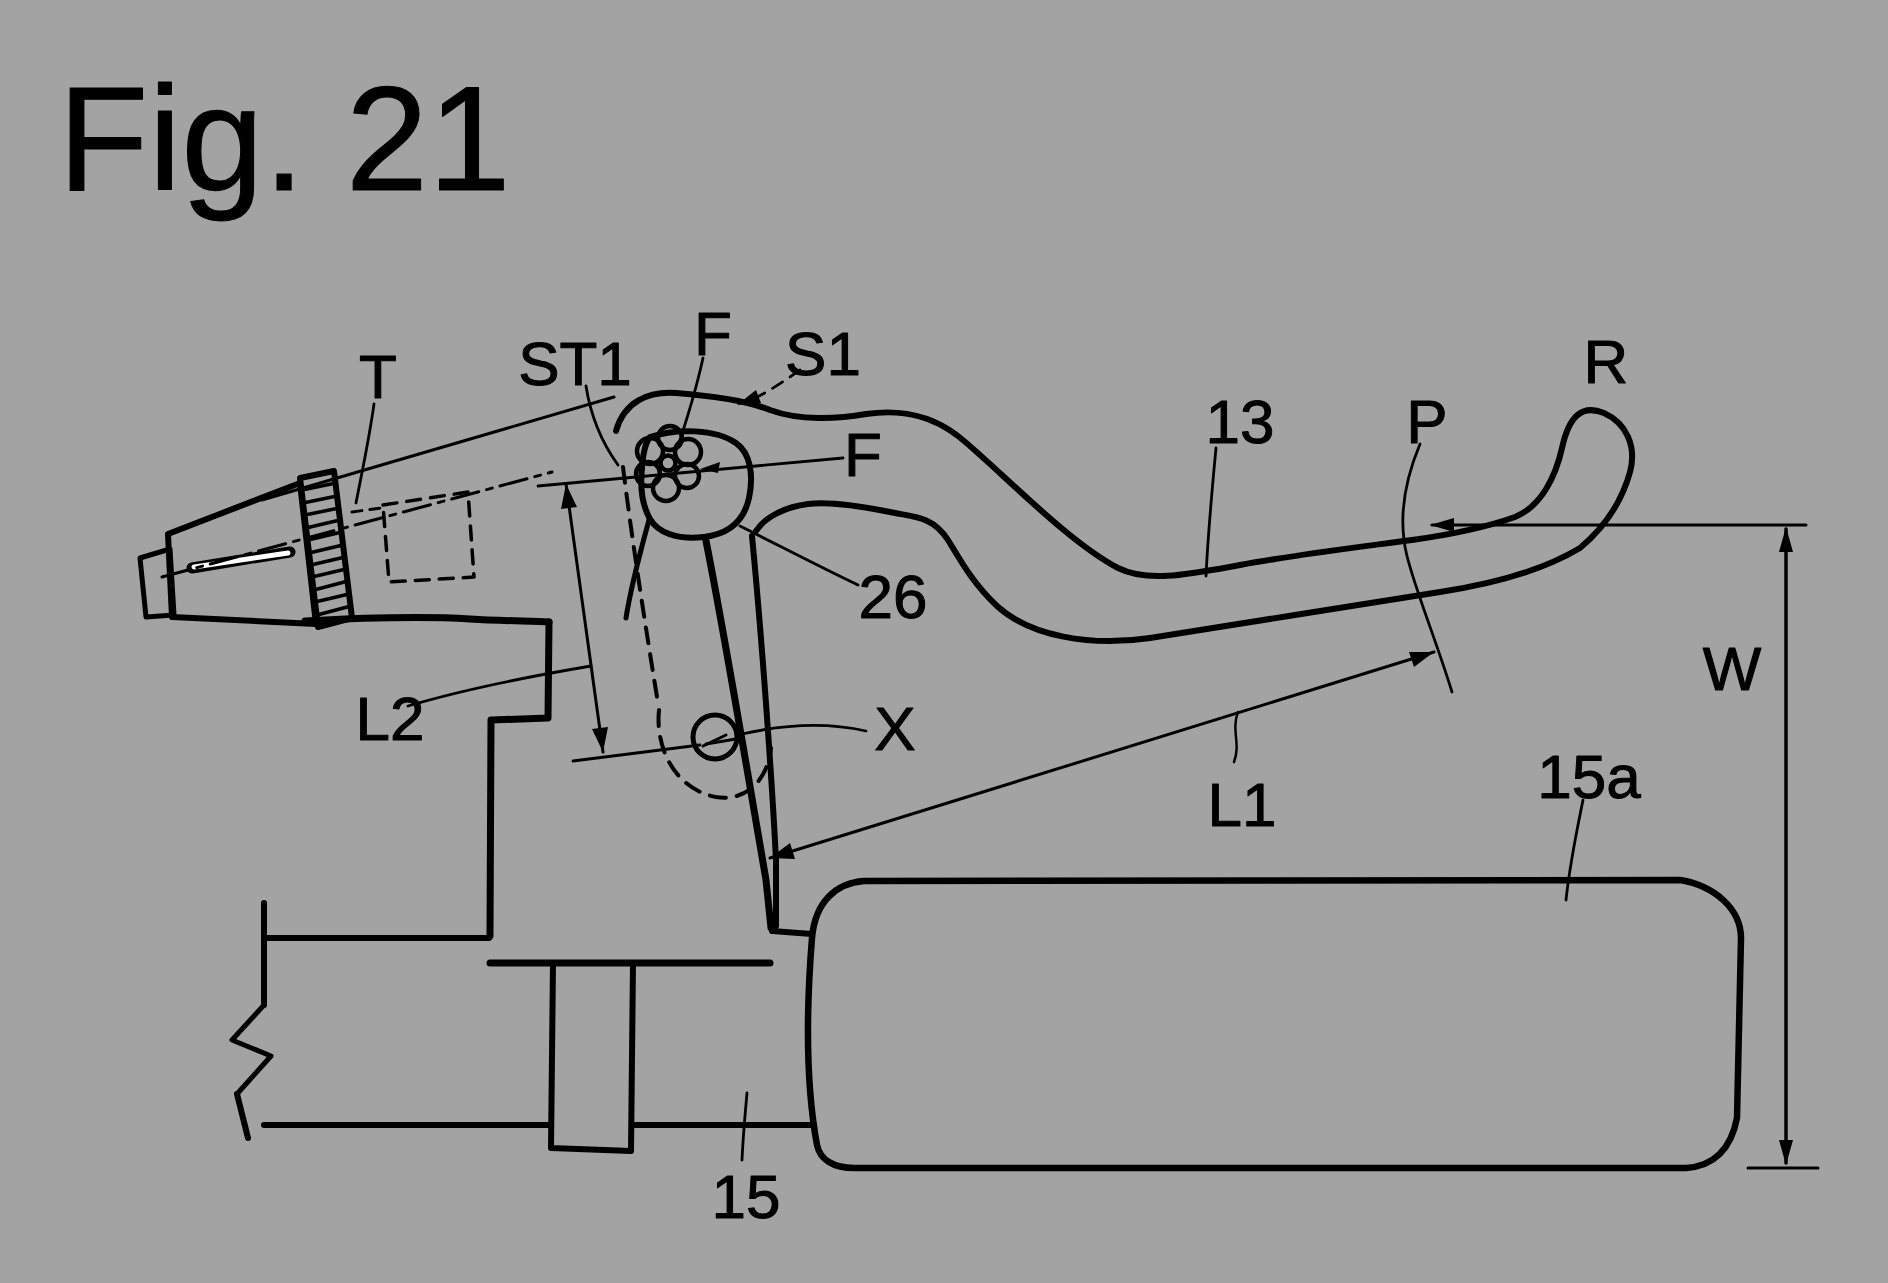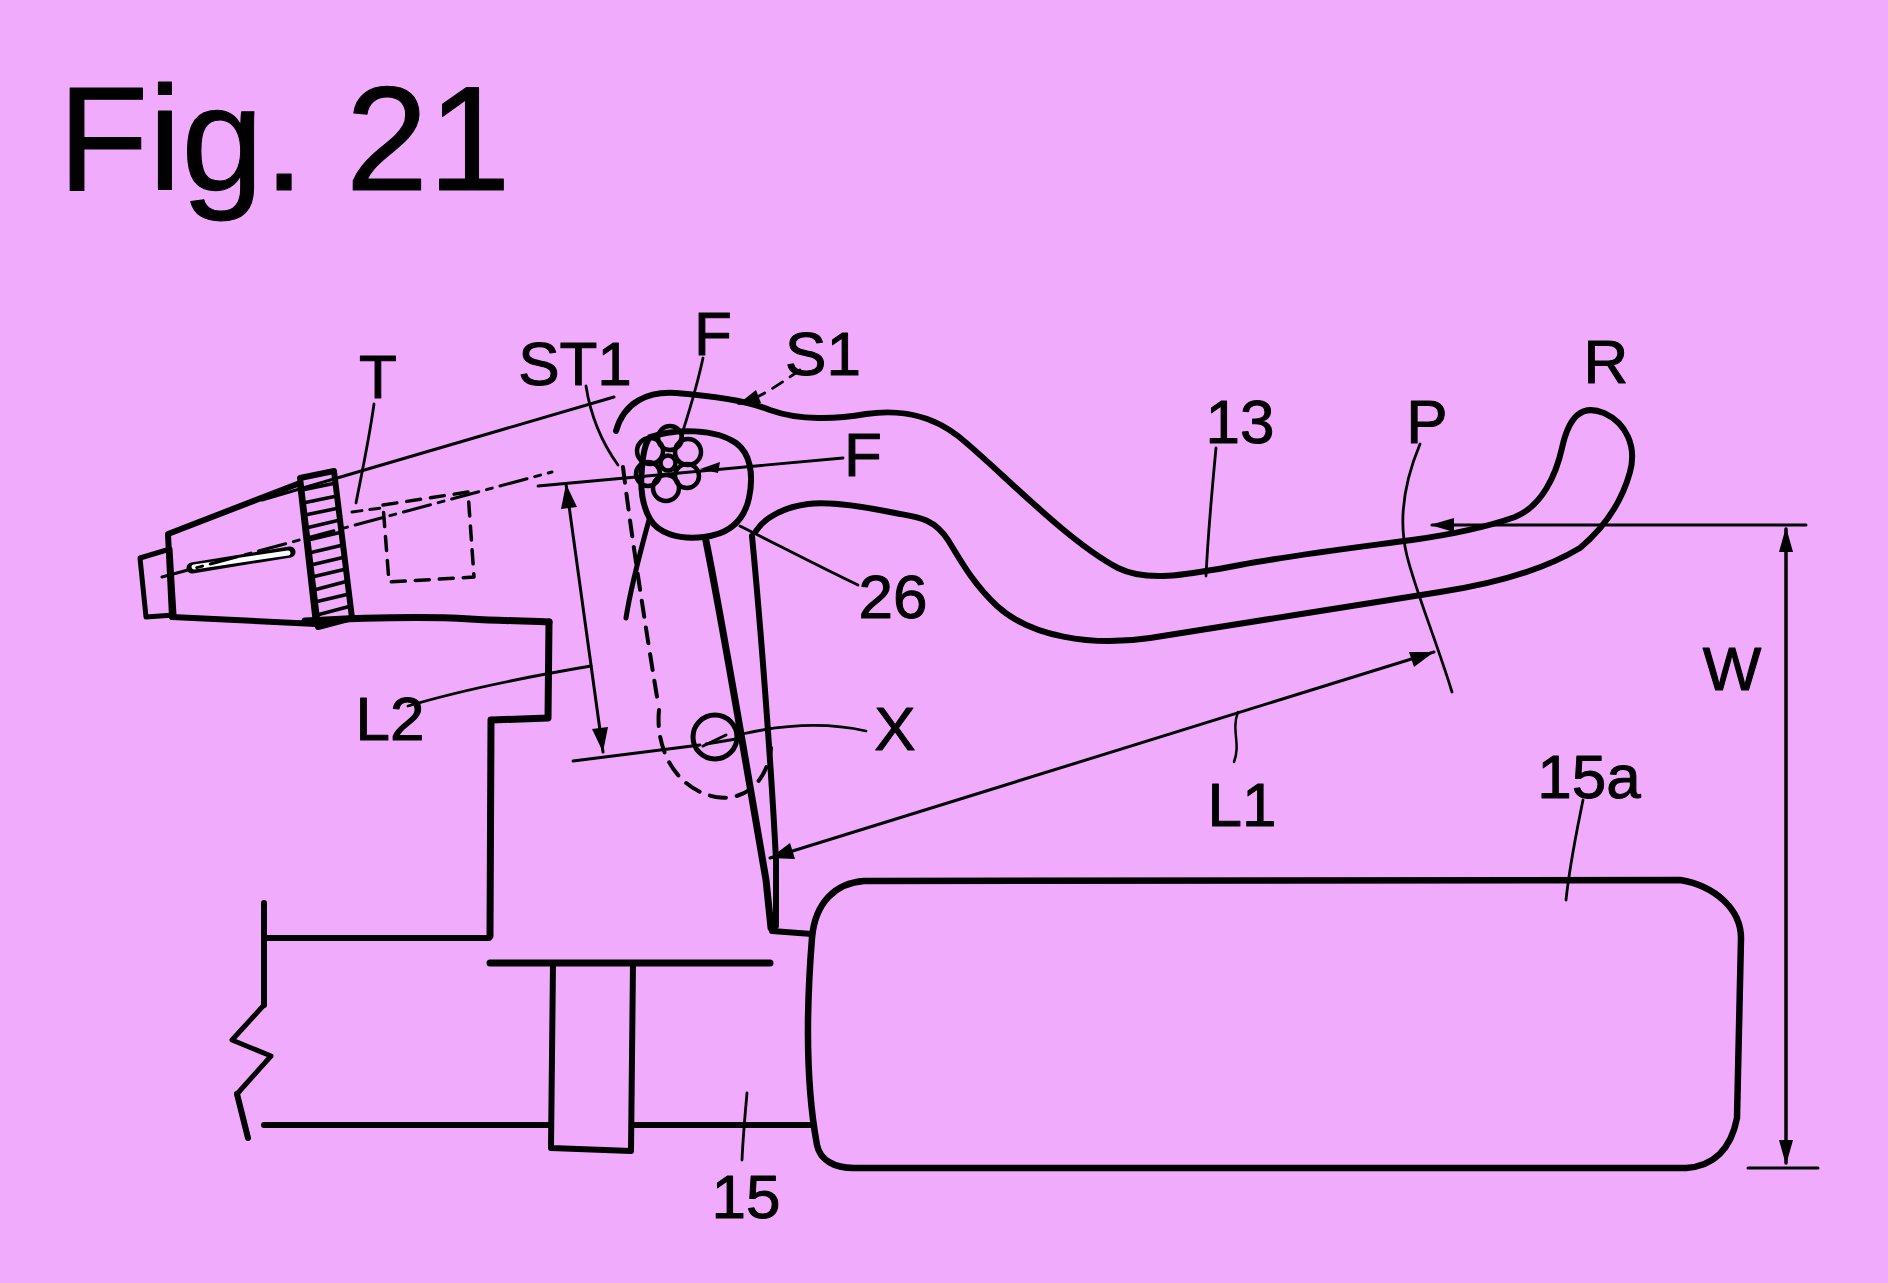--- a/index.html
+++ b/index.html
@@ -1,16 +1,16 @@
 <!DOCTYPE html>
 <html><head>
 <meta charset="utf-8">
 <style>
   html,body{margin:0;padding:0;background:#ffffff;}
-  .page{position:relative;width:1888px;height:1283px;background:#f0abfc;overflow:hidden;}
+  .page{position:relative;width:1888px;height:1283px;background:#a3a3a3;overflow:hidden;}
   svg{display:block;}
   .lbl{font-family:"Liberation Sans", sans-serif;font-size:62px;fill:#000;}
   .title{font-family:"Liberation Sans", sans-serif;font-size:148px;fill:#000;}
   path,circle,line{vector-effect:none;}
 </style>
 </head>
 <body>
 
 <div class="page">
 <svg width="1888" height="1283" viewBox="0 0 1888 1283" xmlns="http://www.w3.org/2000/svg" fill="none" stroke="#000" stroke-linecap="round" stroke-linejoin="round">

